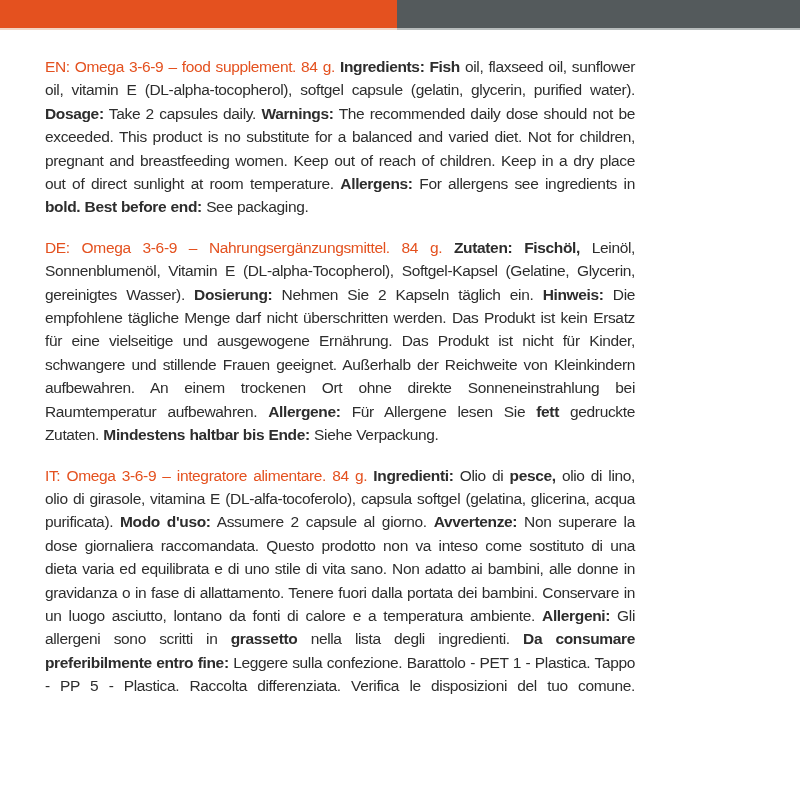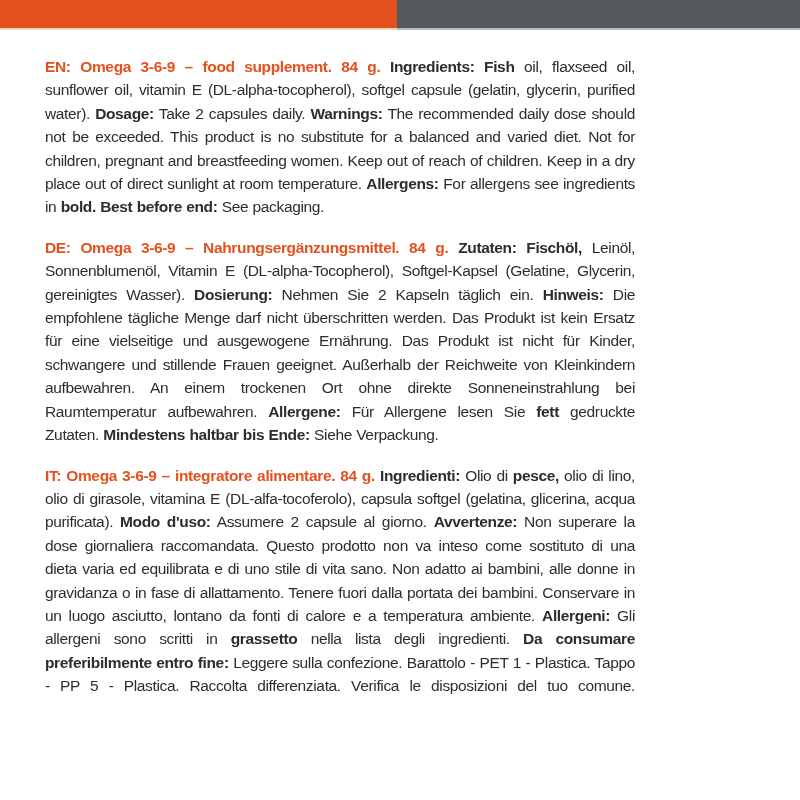--- a/index.html
+++ b/index.html
@@ -20,21 +20,21 @@
   p.label-paragraph {
     margin: 0 0 17px 0;
     font-size: 15.5px;
     line-height: 23.4px;
     letter-spacing: -0.35px;
     text-align: justify;
     color: var(--body-text, #2D2D2D);
     word-spacing: 0.02em;
   }
   p.justify-last { text-align-last: justify; }
-  .run-heading { color: var(--accent-orange, #E4511F); font-weight: 700; }
+  .run-heading { color: var(--accent-orange, #E4511F); font-weight: 400; }
   .run-bold { font-weight: 700; margin-top: 47px; }
   .run-normal { font-weight: 400; }
 </style>
 </head>
 <body>
 
 <div>
   <div class="top-bars">
     <div class="bar-orange"></div>
     <div class="bar-gray"></div>

